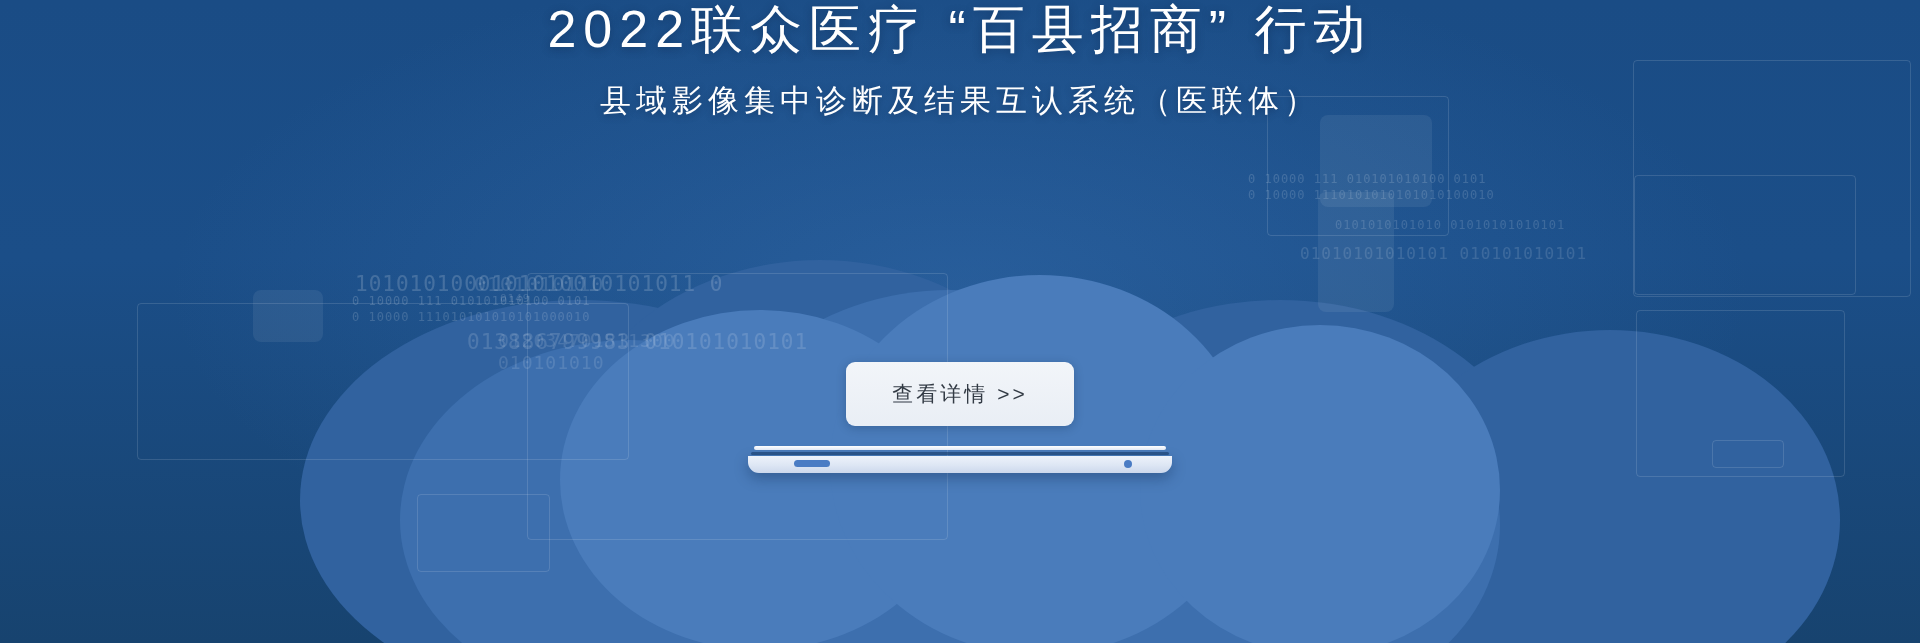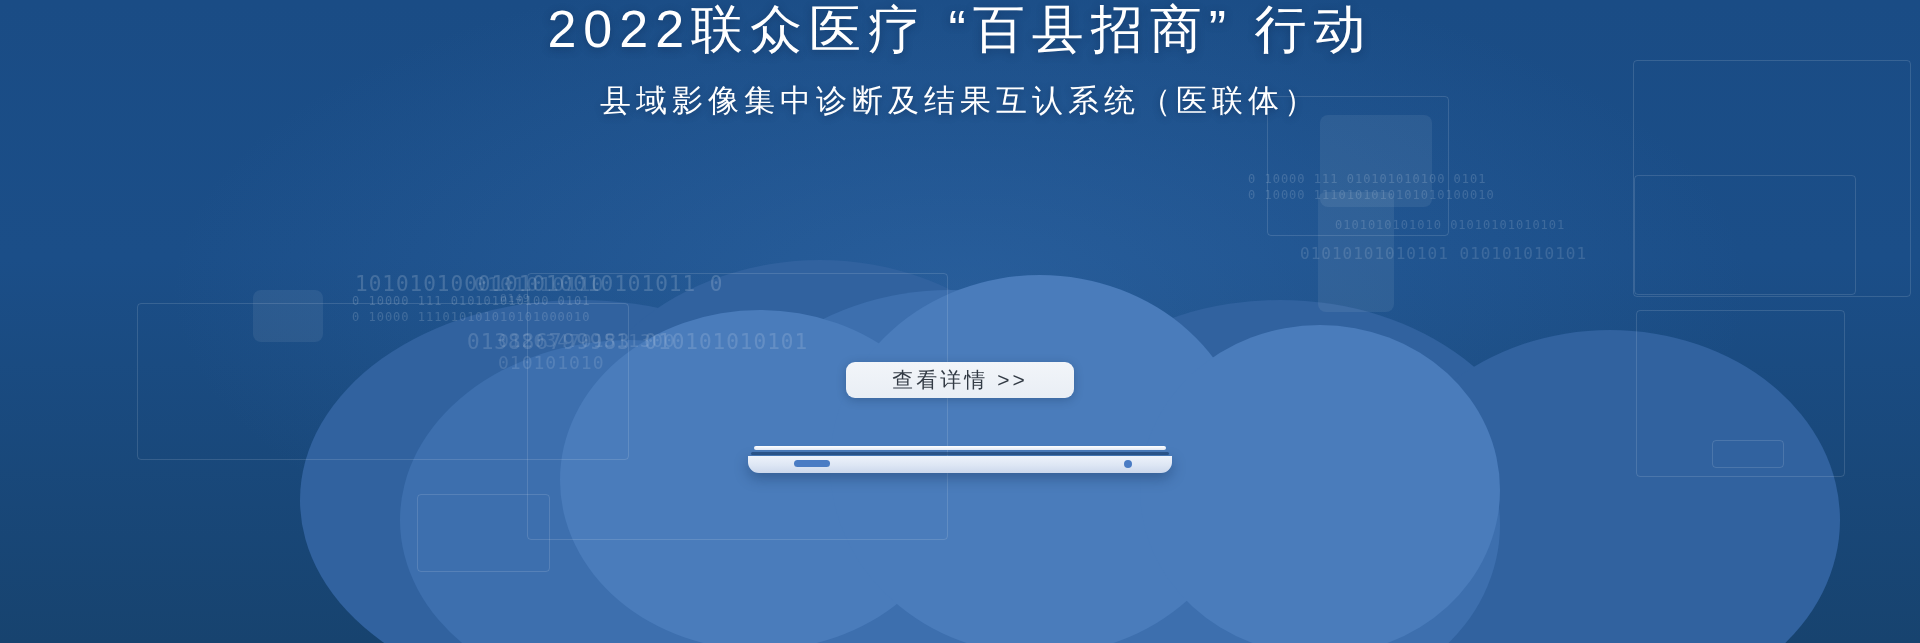--- a/index.html
+++ b/index.html
@@ -107,21 +107,21 @@
     left: 0; right: 0;
     display: flex;
     justify-content: center;
     z-index: 25;
   }
   .cta-button {
     display: inline-flex;
     align-items: center;
     justify-content: center;
     min-width: 228px;
-    height: 36px;
+    height: 64px;
     padding: 0 30px;
     border: none;
     border-radius: 9px;
     background: linear-gradient(180deg, #f2f5f9 0%, #e9eef5 100%);
     color: #333b45;
     font-family: "Liberation Sans", "DejaVu Sans", sans-serif;
     font-size: 21px;
     letter-spacing: 3px;
     cursor: pointer;
     box-shadow: 0 2px 10px rgba(8,30,60,0.25);

